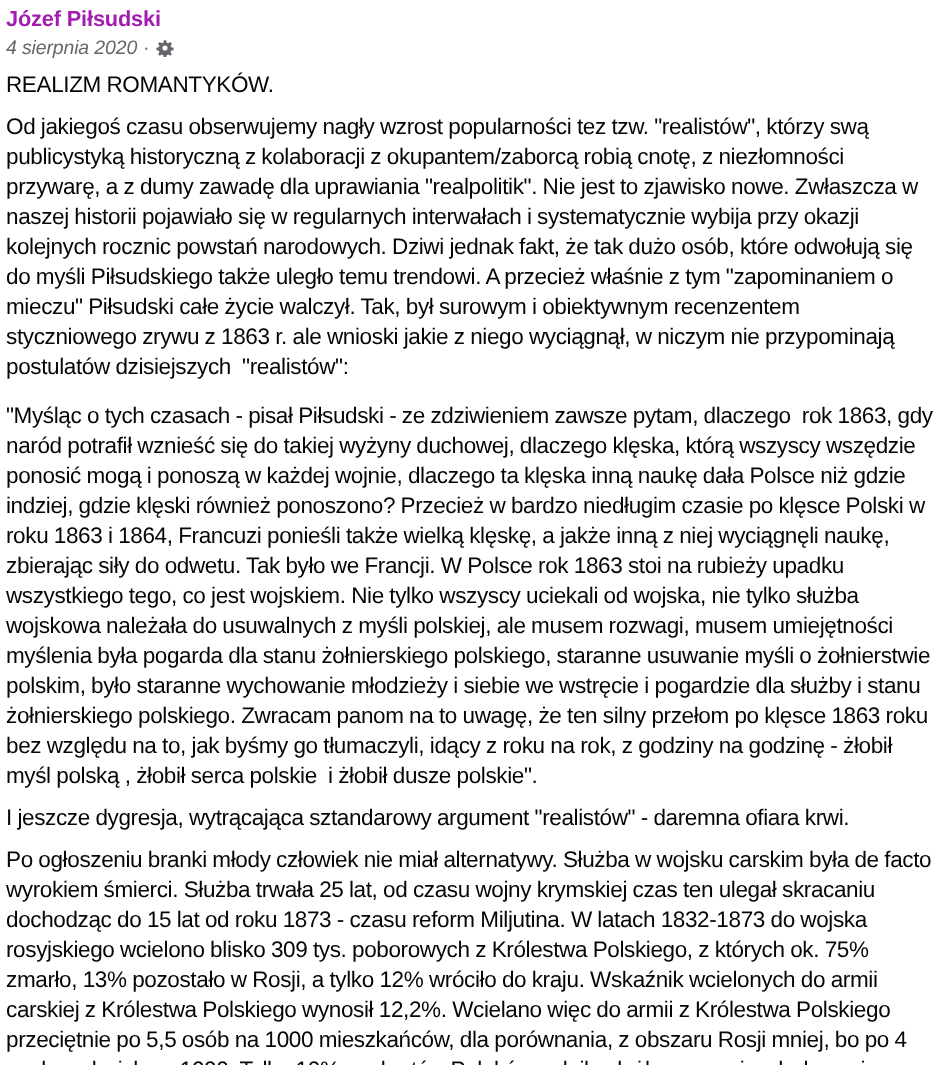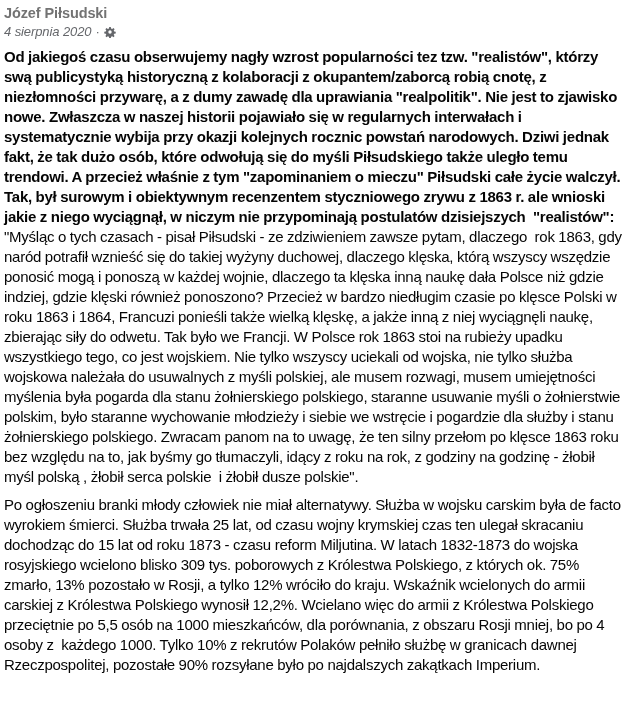--- a/index.html
+++ b/index.html
@@ -19,21 +19,21 @@
     box-sizing: border-box;
     width: 627px;
   }
   .post-header {
     padding-top: 1px;
   }
   .author-name {
     display: inline-block;
     font-size: 14.5px;
     font-weight: 700;
-    color: #737373;
+    color: #a21caf;
     line-height: 19px;
     text-decoration: none;
     letter-spacing: -0.1px;
     cursor: pointer;
   }
   .meta-row {
     display: flex;
     align-items: center;
     margin-top: 0px;
     font-size: 13px;
@@ -61,22 +61,21 @@
     line-height: 20px;
     color: #050505;
     letter-spacing: -0.25px;
     word-spacing: -0.2px;
   }
   .para {
     margin: 0 0 8px 0;
     white-space: pre-wrap;
   }
   .para-tight {
-    margin-bottom: 0;
-    font-weight: bold;
+    margin-bottom: 13px;
   }
   .para:last-child {
     margin-bottom: 0;
   }
 </style>
 </head>
 <body>
 
 <div class="post">
 
@@ -88,18 +87,20 @@
       <span class="privacy-gear">
         <svg width="12" height="12" viewBox="0 0 24 24" aria-hidden="true">
           <path fill="#65676b" d="M10.4 1.8h3.2l.55 3.1c.8.2 1.55.5 2.23.92l2.57-1.78 2.26 2.26-1.78 2.57c.42.68.72 1.43.92 2.23l3.1.55v3.2l-3.1.55c-.2.8-.5 1.55-.92 2.23l1.78 2.57-2.26 2.26-2.57-1.78c-.68.42-1.43.72-2.23.92l-.55 3.1h-3.2l-.55-3.1a8.5 8.5 0 0 1-2.23-.92l-2.57 1.78-2.26-2.26 1.78-2.57a8.5 8.5 0 0 1-.92-2.23l-3.1-.55v-3.2l3.1-.55c.2-.8.5-1.55.92-2.23L2.8 6.3l2.26-2.26 2.57 1.78c.68-.42 1.43-.72 2.23-.92l.54-3.1z"></path>
           <circle cx="12" cy="12" r="3.4" fill="#ffffff"></circle>
         </svg>
       </span>
     </div>
   </div>
 
   <div class="post-body">
+    <div class="para">REALIZM ROMANTYKÓW.</div>
     <div class="para para-tight">Od jakiegoś czasu obserwujemy nagły wzrost popularności tez tzw. "realistów", którzy swą publicystyką historyczną z kolaboracji z okupantem/zaborcą robią cnotę, z niezłomności przywarę, a z dumy zawadę dla uprawiania "realpolitik". Nie jest to zjawisko nowe. Zwłaszcza w naszej historii pojawiało się w regularnych interwałach i systematycznie wybija przy okazji kolejnych rocznic powstań narodowych. Dziwi jednak fakt, że tak dużo osób, które odwołują się do myśli Piłsudskiego także uległo temu trendowi. A przecież właśnie z tym "zapominaniem o mieczu" Piłsudski całe życie walczył. Tak, był surowym i obiektywnym recenzentem styczniowego zrywu z 1863 r. ale wnioski jakie z niego wyciągnął, w niczym nie przypominają postulatów dzisiejszych  "realistów":</div>
     <div class="para">"Myśląc o tych czasach - pisał Piłsudski - ze zdziwieniem zawsze pytam, dlaczego  rok 1863, gdy naród potrafił wznieść się do takiej wyżyny duchowej, dlaczego klęska, którą wszyscy wszędzie ponosić mogą i ponoszą w każdej wojnie, dlaczego ta klęska inną naukę dała Polsce niż gdzie indziej, gdzie klęski również ponoszono? Przecież w bardzo niedługim czasie po klęsce Polski w roku 1863 i 1864, Francuzi ponieśli także wielką klęskę, a jakże inną z niej wyciągnęli naukę, zbierając siły do odwetu. Tak było we Francji. W Polsce rok 1863 stoi na rubieży upadku wszystkiego tego, co jest wojskiem. Nie tylko wszyscy uciekali od wojska, nie tylko służba wojskowa należała do usuwalnych z myśli polskiej, ale musem rozwagi, musem umiejętności myślenia była pogarda dla stanu żołnierskiego polskiego, staranne usuwanie myśli o żołnierstwie polskim, było staranne wychowanie młodzieży i siebie we wstręcie i pogardzie dla służby i stanu żołnierskiego polskiego. Zwracam panom na to uwagę, że ten silny przełom po klęsce 1863 roku bez względu na to, jak byśmy go tłumaczyli, idący z roku na rok, z godziny na godzinę - żłobił myśl polską , żłobił serca polskie  i żłobił dusze polskie".</div>
+    <div class="para">I jeszcze dygresja, wytrącająca sztandarowy argument "realistów" - daremna ofiara krwi.</div>
     <div class="para">Po ogłoszeniu branki młody człowiek nie miał alternatywy. Służba w wojsku carskim była de facto wyrokiem śmierci. Służba trwała 25 lat, od czasu wojny krymskiej czas ten ulegał skracaniu dochodząc do 15 lat od roku 1873 - czasu reform Miljutina. W latach 1832-1873 do wojska rosyjskiego wcielono blisko 309 tys. poborowych z Królestwa Polskiego, z których ok. 75% zmarło, 13% pozostało w Rosji, a tylko 12% wróciło do kraju. Wskaźnik wcielonych do armii carskiej z Królestwa Polskiego wynosił 12,2%. Wcielano więc do armii z Królestwa Polskiego przeciętnie po 5,5 osób na 1000 mieszkańców, dla porównania, z obszaru Rosji mniej, bo po 4 osoby z  każdego 1000. Tylko 10% z rekrutów Polaków pełniło służbę w granicach dawnej Rzeczpospolitej, pozostałe 90% rozsyłane było po najdalszych zakątkach Imperium.</div>
   </div>
 
 </div>
 
 </body></html>

